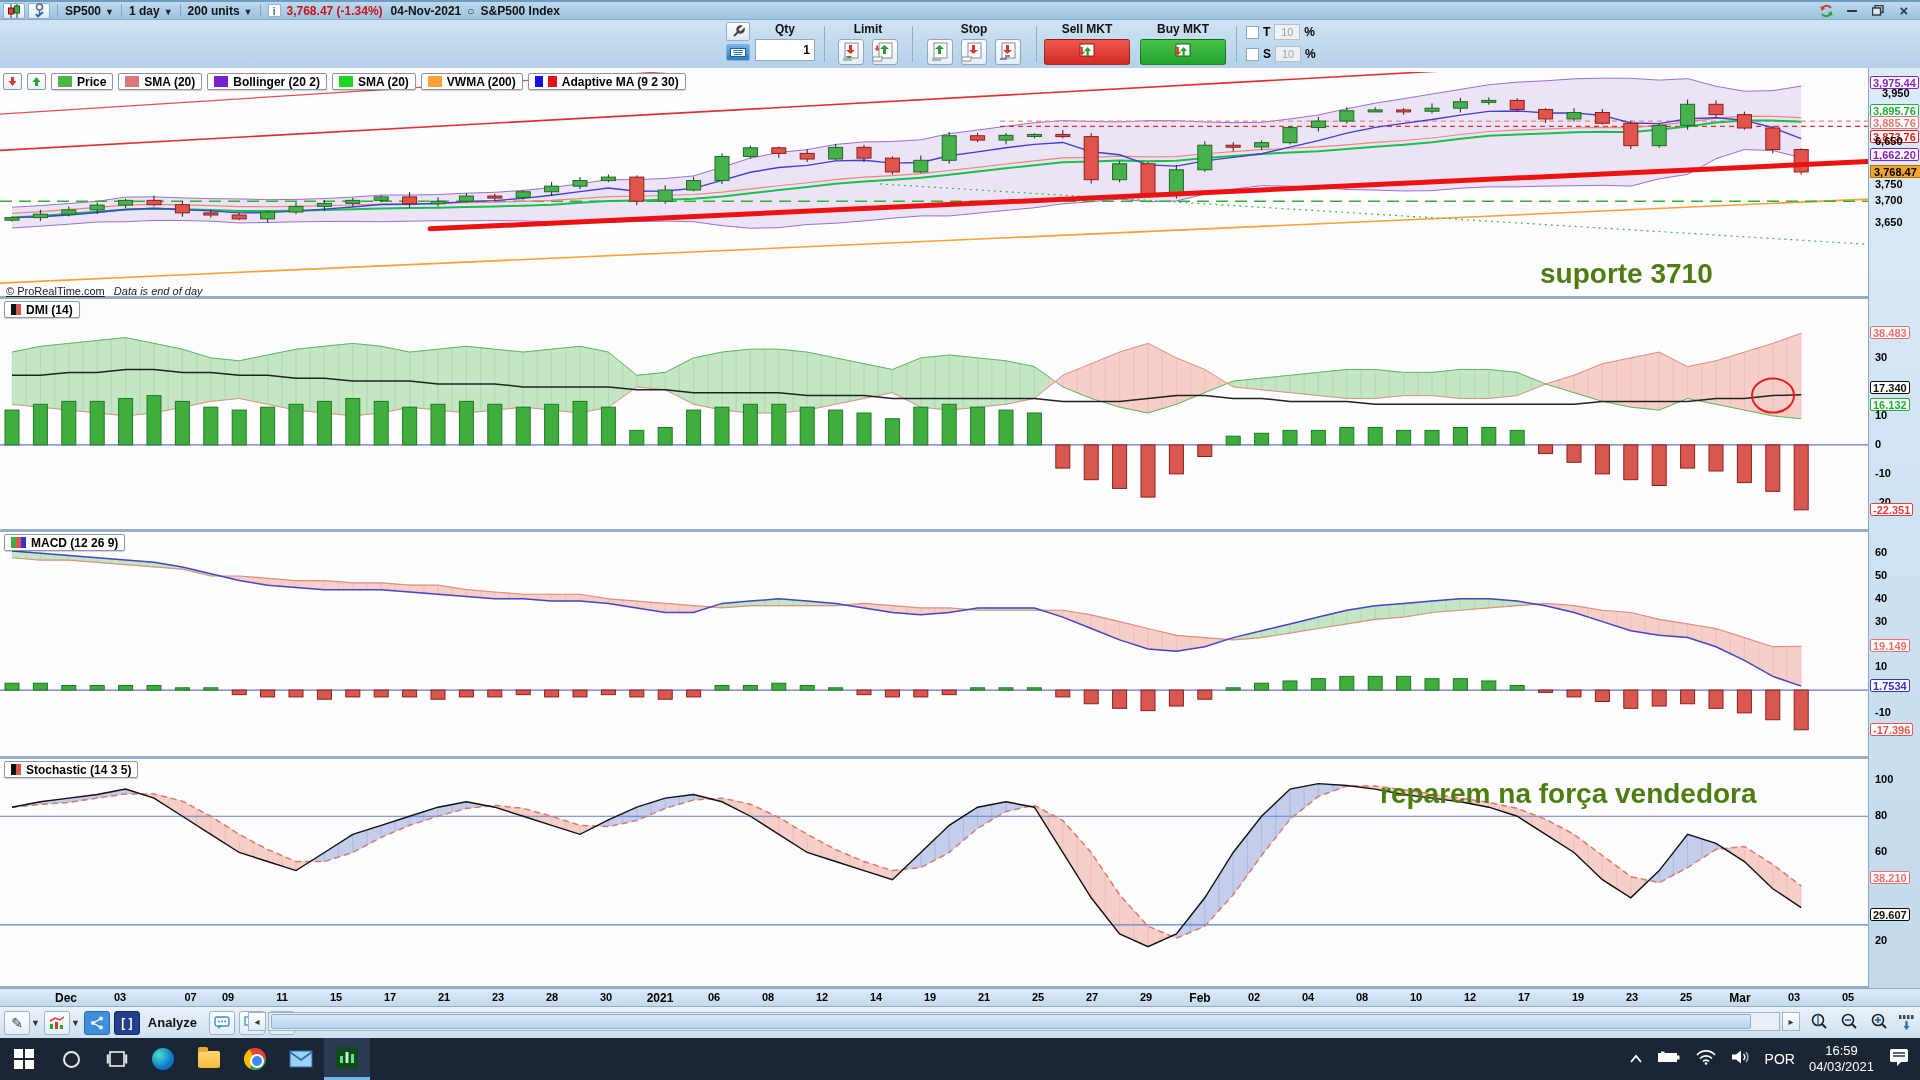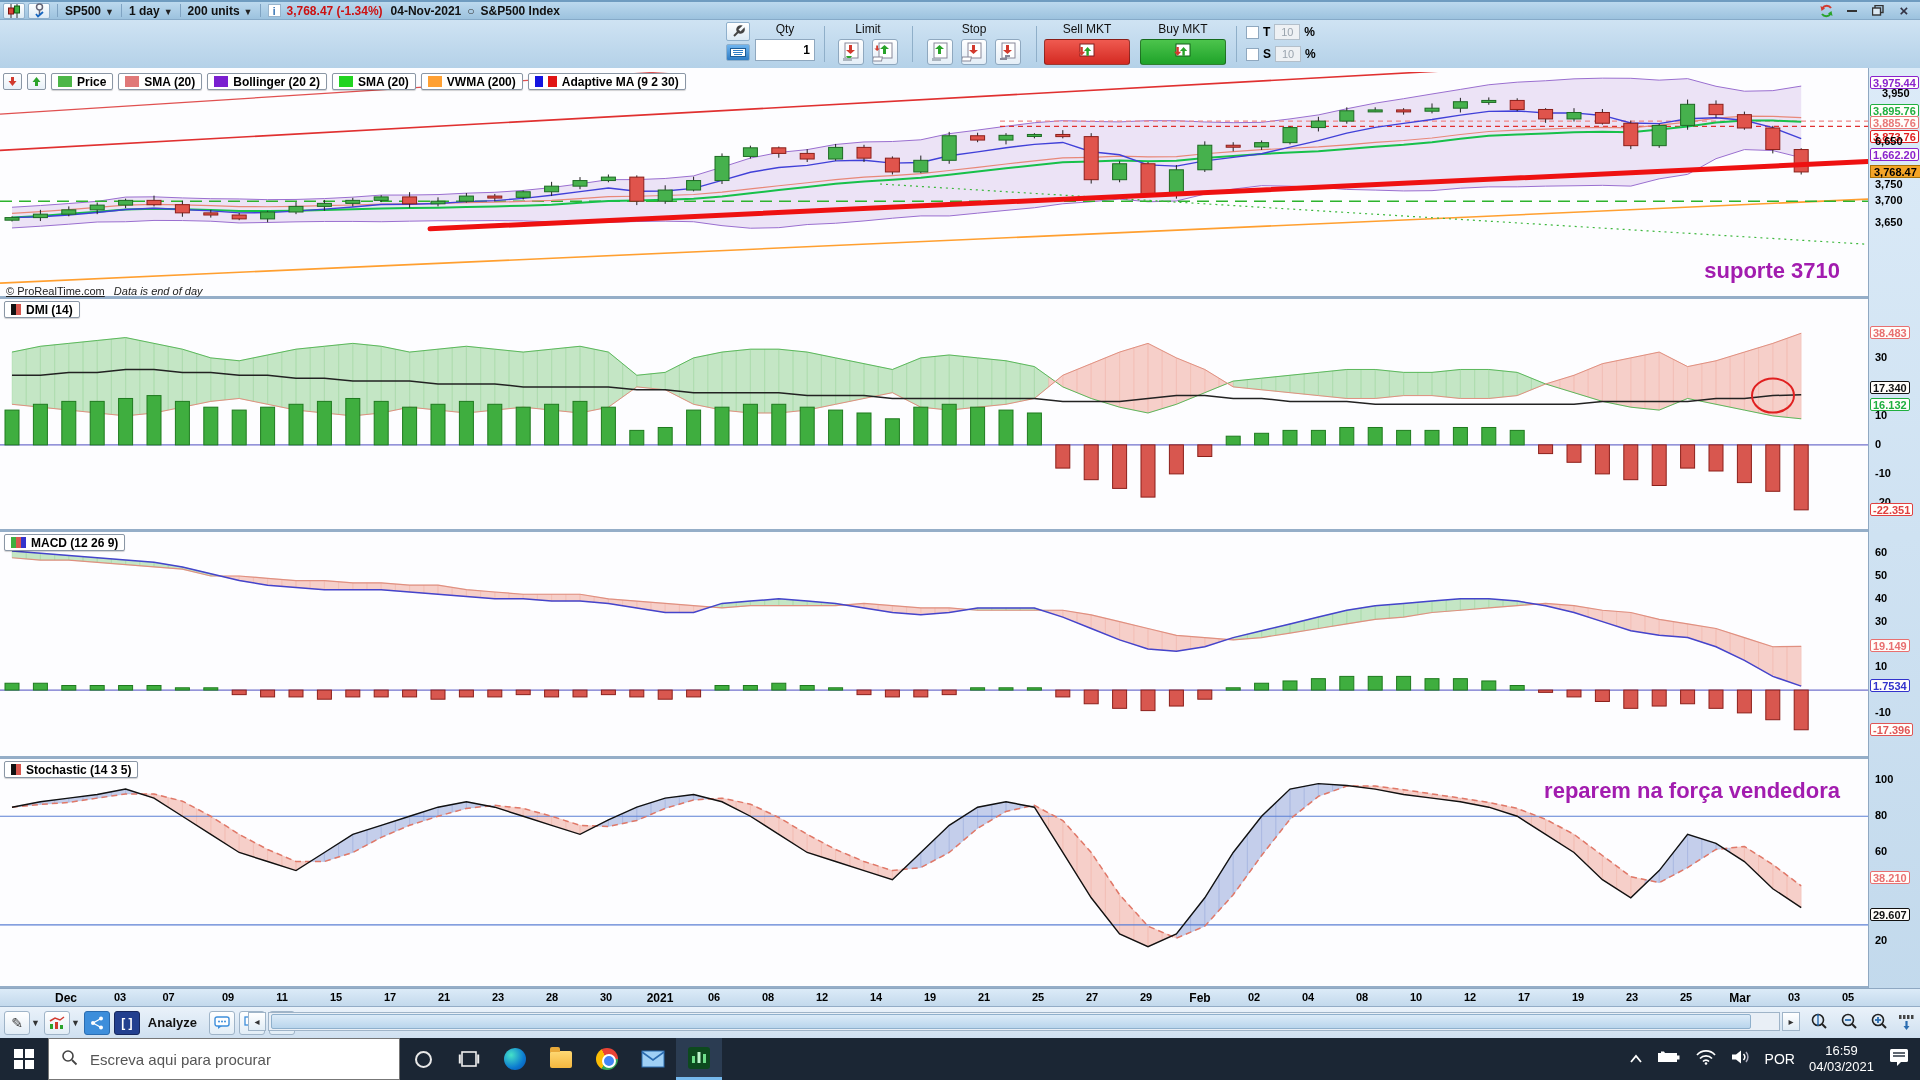--- a/index.html
+++ b/index.html
@@ -9,21 +9,21 @@
   .tbtn{width:22px;height:16px;border:1px solid #8fb0cc;background:linear-gradient(#fff,#dceaf5);margin-left:3px;display:flex;align-items:center;justify-content:center;border-radius:2px}
   .tsep{width:1px;height:13px;background:#7fa3c2;margin:0 7px}
   .caret{font-size:9px;margin-left:4px;color:#222}
   .info-i{display:inline-block;width:13px;height:13px;border:1px solid #98b4cc;background:#fff;color:#2b6cb0;text-align:center;line-height:13px;font-size:10px;font-weight:bold;margin-right:6px}
   .price-red{color:#cc1111;margin-right:8px}
   .winctl{margin-left:auto;display:flex;align-items:center;gap:10px;padding-right:8px}
   .winbtn{color:#334;display:flex;align-items:center;justify-content:center;width:16px;height:14px}
   
   #controls{position:absolute;top:20px;left:0;width:1920px;height:48px;background:linear-gradient(#cfe3f3,#b4d1e8)}
   .grp{position:absolute;top:2px;text-align:center}
-  .grplabel{font-size:12px;font-weight:normal;color:#111;margin-bottom:3px}
+  .grplabel{font-size:12px;font-weight:bold;color:#111;margin-bottom:3px}
   .csep{position:absolute;top:6px;width:1px;height:36px;background:#8fafc9}
   .qty-input{width:60px;height:22px;border:1px solid #8fa8bf;background:#fff;text-align:right;font-size:12px;font-weight:bold;padding-right:4px}
   .ordico{display:inline-block;width:26px;height:26px;border:1px solid #8fa8bf;border-radius:3px;background:linear-gradient(#fff,#e4eef7);margin:0 2px}
   .mktbtn{width:86px;height:26px;border-radius:3px;display:flex;align-items:center;justify-content:center;border:1px solid rgba(0,0,0,.35)}
   .sellbtn{background:linear-gradient(#ef5a50,#d42a22)}
   .buybtn{background:linear-gradient(#4cc44c,#1fa32a)}
   .tsrow{display:flex;align-items:center;gap:4px;height:20px}
   .chk{width:13px;height:13px;border:1px solid #8fa8bf;background:#fff;display:inline-block}
   .pctin{width:26px;height:16px;border:1px solid #b3bfca;background:#eef1f4;color:#9aa4ae;font-size:11px;text-align:center}
   .tslab{font-size:12px;font-weight:bold}
@@ -37,21 +37,21 @@
   .tick.tag{background:#fffdfa;border:1px solid;padding:0 2px;border-radius:2px}
   .tick.last{background:#f4a427;border:1px solid #a87208;padding:0 3px;color:#000}
   #legend{position:absolute;top:73px;left:3px;display:flex;align-items:center;gap:5px;z-index:12}
   .chip{display:inline-flex;align-items:center;gap:5px;background:#fff;border:1px solid #8a96a5;padding:1px 6px;font-size:12px;font-weight:bold;border-radius:2px;box-shadow:0 1px 1px rgba(0,0,0,.18);height:17px}
   .sw{width:11px;height:11px;display:inline-block}
   .legbtn{width:19px;height:17px;border:1px solid #8a96a5;background:linear-gradient(#fff,#e8f0f8);border-radius:2px;display:flex;align-items:center;justify-content:center}
   .pchip{position:absolute;left:4px;z-index:12}
   #copyright{position:absolute;top:285px;left:6px;font-size:11px;color:#222;z-index:12}
   #copyright .crlink{text-decoration:underline}
   #copyright .crnote{font-style:italic;margin-left:6px}
-  .annot{position:absolute;color:#a21caf;font-weight:bold;font-size:22px;z-index:12;text-align:right}
+  .annot{position:absolute;color:#4d7c0f;font-weight:bold;font-size:28px;z-index:12;text-align:left}
   #annot-main{top:258px;left:1540px;width:300px}
   #annot-stoch{top:778px;left:1380px;width:460px}
   
   #xaxis{position:absolute;top:988px;left:0;width:1868px;height:18px;background:linear-gradient(#dcebf8,#c3d9ec);border-top:1px solid #8fa8c2}
   .xlab{position:absolute;top:2px;font-size:11px;font-weight:bold;color:#000;transform:translateX(-50%)}
   .xbold{font-size:12px}
   #xaxis-fill{position:absolute;top:988px;left:1868px;width:52px;height:18px;background:linear-gradient(#dcebf8,#c3d9ec);border-top:1px solid #8fa8c2}
   
   #toolbar{position:absolute;top:1006px;left:0;width:1920px;height:32px;background:linear-gradient(#eaf2fa,#cfe0f0);border-top:1px solid #93acc6;display:flex;align-items:center}
   .bbtn{width:26px;height:24px;border:1px solid #9fb4c8;background:linear-gradient(#fff,#e2edf6);border-radius:3px;margin-left:4px;display:flex;align-items:center;justify-content:center;font-size:14px;color:#333}
@@ -1007,21 +1007,21 @@
     <div class="tick plain" style="top: 705.015px;">100</div>
     <div class="tick plain" style="top: 741.248px;">80</div>
     <div class="tick plain" style="top: 777.481px;">60</div>
     <div class="tick tag" style="color: rgb(232, 112, 112); border-color: rgb(232, 112, 112); top: 803px;">38.210</div>
     <div class="tick tag" style="color: rgb(17, 17, 17); border-color: rgb(17, 17, 17); top: 839.543px;">29.607</div>
     <div class="tick plain" style="top: 865.947px;">20</div>
   </div>
 <div id="xaxis">
     <span class="xlab xbold" style="left: 66px;">Dec</span>
     <span class="xlab" style="left: 120px;">03</span>
-    <span class="xlab" style="left: 164px; padding-left: 9px;">07</span>
+    <span class="xlab" style="left: 186px; padding-left: 9px;">07</span>
     <span class="xlab" style="left: 228px;">09</span>
     <span class="xlab" style="left: 282px;">11</span>
     <span class="xlab" style="left: 336px;">15</span>
     <span class="xlab" style="left: 390px;">17</span>
     <span class="xlab" style="left: 444px;">21</span>
     <span class="xlab" style="left: 498px;">23</span>
     <span class="xlab" style="left: 552px;">28</span>
     <span class="xlab" style="left: 606px;">30</span>
     <span class="xlab xbold" style="left: 660px;">2021</span>
     <span class="xlab" style="left: 714px;">06</span>
@@ -1140,27 +1140,20 @@
 
 <div id="taskbar">
   <div id="startbtn">
     <svg width="20" height="20" viewBox="0 0 20 20">
         <rect x="0" y="0" width="9" height="9" fill="#fff"></rect>
         <rect x="11" y="0" width="9" height="9" fill="#fff"></rect>
         <rect x="0" y="11" width="9" height="9" fill="#fff"></rect>
         <rect x="11" y="11" width="9" height="9" fill="#fff"></rect>
       </svg>
   </div>
-  <div id="searchbox">
-    <span style="margin:0 12px"><svg width="17" height="17" viewBox="0 0 17 17">
-          <circle cx="7" cy="7" r="5" fill="none" stroke="#444" stroke-width="1.6"></circle>
-          <line x1="11" y1="11" x2="15.5" y2="15.5" stroke="#444" stroke-width="1.8"></line>
-        </svg></span>
-    <input placeholder="Escreva aqui para procurar" style="">
-  </div>
   <div class="tb-app">
       <span class="circle-ic"></span>
     </div>
   <div class="tb-app">
       <svg width="22" height="18" viewBox="0 0 22 18">
         <rect x="4" y="2" width="14" height="14" fill="none" stroke="#eee" stroke-width="1.6"></rect>
         <rect x="0.8" y="4.5" width="2" height="9" fill="#eee"></rect>
         <rect x="19.2" y="4.5" width="2" height="9" fill="#eee"></rect>
       </svg>
     </div>

